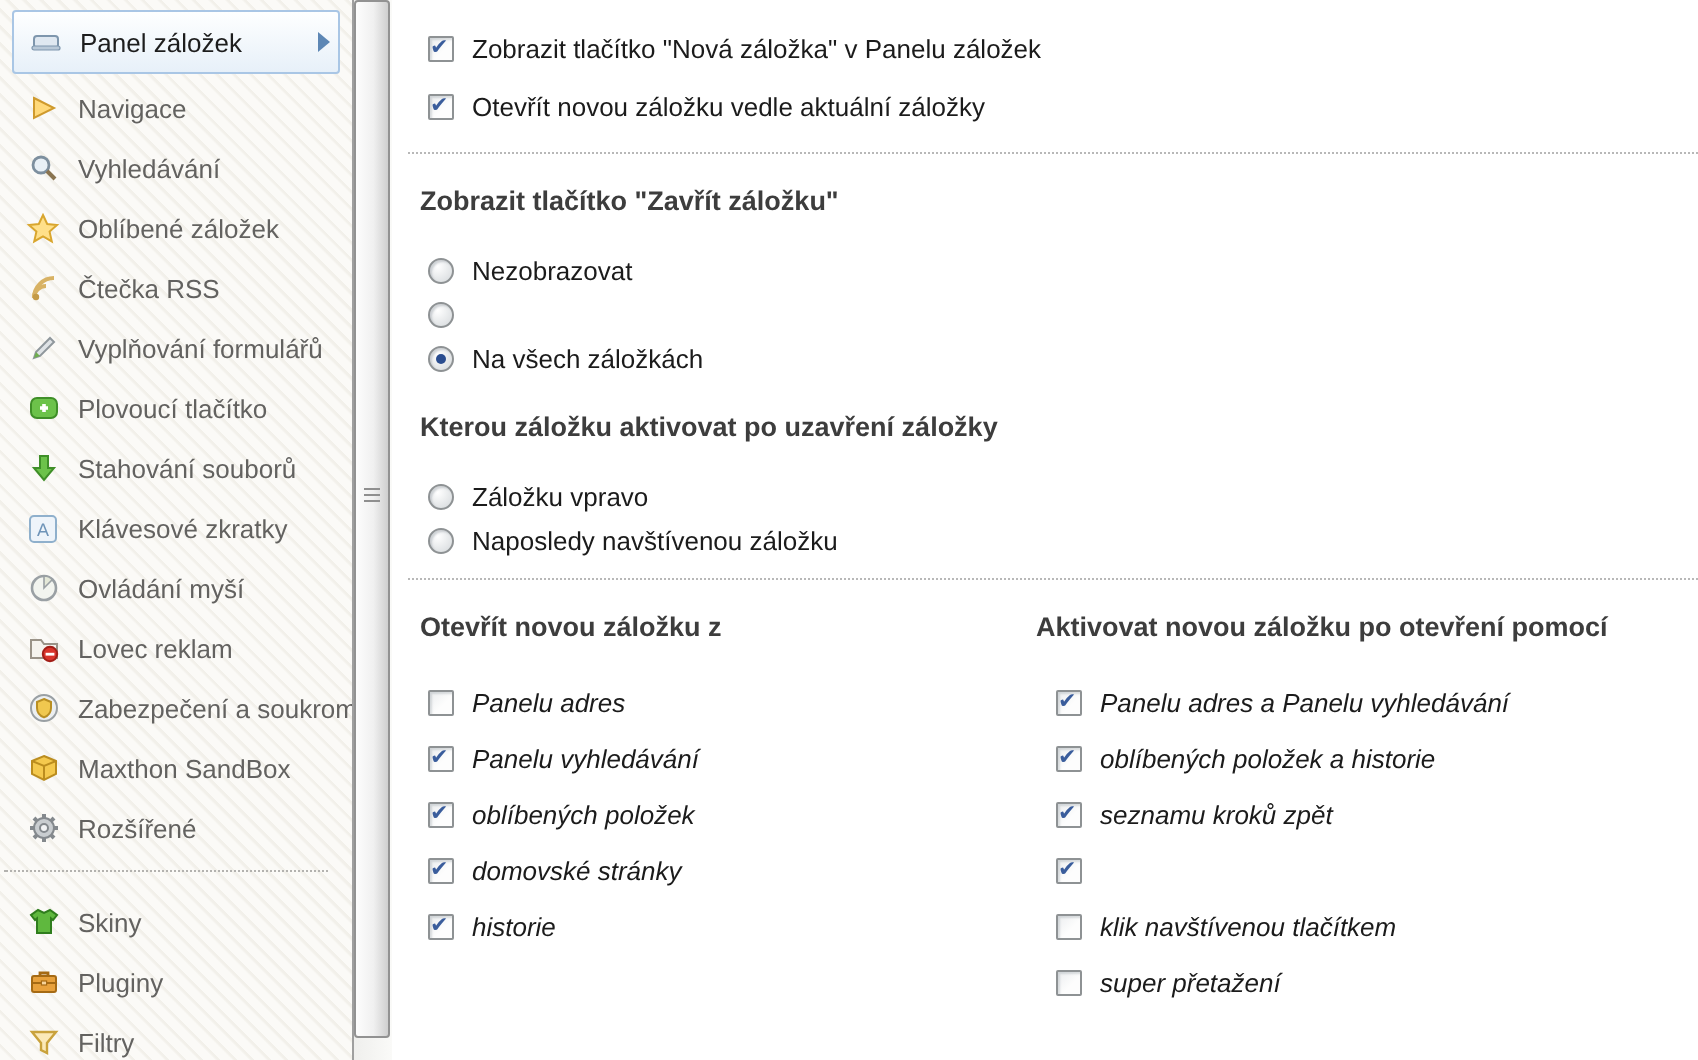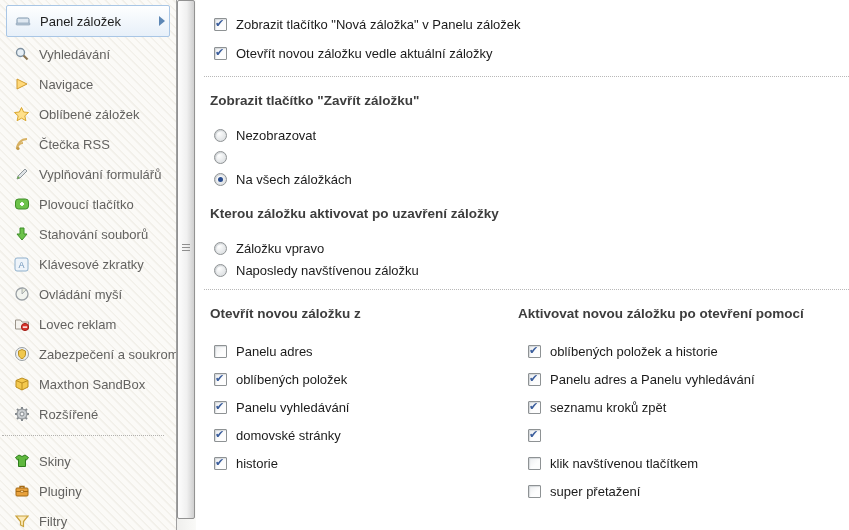--- a/index.html
+++ b/index.html
@@ -96,21 +96,21 @@
 
   .radio-group .radio-row { height:22px; }
   .radio-group { margin-bottom:0; }
 
   
   .columns { display:flex;justify-content:flex-end; }
   .col-left { width:308px; flex:0 0 308px; }
   .col-right { flex:1 1 auto; }
   .col-right .group-heading { margin-left:0; }
   .col-rows { margin-top:12px; }
-  .col-rows .check-row { height:28px; }
+  .col-rows .check-row { height:28px;font-style:italic; }
   .col-right .check-row { padding-left:10px; }
 
   .lbl-text { white-space:nowrap; }
 </style>
 </head>
 <body>
 
 <div class="sidebar">
 
   <div class="side-item" data-selected="true">
@@ -120,35 +120,35 @@
           <rect x="1" y="10" width="14" height="2" rx="1" fill="#b9c9d8" stroke="#7e96ad" stroke-width="0.6"></rect>
         </svg>
     </span>
     <span class="lbl">Panel záložek</span>
     <span class="sel-arrow"></span>
   </div>
 
   <div class="side-item" data-selected="false">
     <span class="icon">
       <svg width="16" height="16" viewBox="0 0 16 16">
+          <path d="M3 3 L13 8 L3 13 Z" fill="#ffd97a" stroke="#cf9a2d"></path>
+        </svg>
+    </span>
+    <span class="lbl">Navigace</span>
+
+  </div>
+
+  <div class="side-item" data-selected="false">
+    <span class="icon">
+      <svg width="16" height="16" viewBox="0 0 16 16">
           <circle cx="6.5" cy="6.5" r="4" fill="#e8f0f6" stroke="#7d8f9e" stroke-width="1.4"></circle>
           <line x1="9.5" y1="9.5" x2="13.5" y2="13.5" stroke="#8a7450" stroke-width="2"></line>
         </svg>
     </span>
     <span class="lbl">Vyhledávání</span>
-
-  </div>
-
-  <div class="side-item" data-selected="false">
-    <span class="icon">
-      <svg width="16" height="16" viewBox="0 0 16 16">
-          <path d="M3 3 L13 8 L3 13 Z" fill="#ffd97a" stroke="#cf9a2d"></path>
-        </svg>
-    </span>
-    <span class="lbl">Navigace</span>
 
   </div>
 
   <div class="side-item" data-selected="false">
     <span class="icon">
       <svg width="17" height="17" viewBox="0 0 17 17">
           <path d="M8.5 1.5 L10.6 6 L15.5 6.5 L11.8 9.8 L12.9 14.7 L8.5 12.2 L4.1 14.7 L5.2 9.8 L1.5 6.5 L6.4 6 Z" fill="#ffe08a" stroke="#d9a62e"></path>
         </svg>
     </span>
     <span class="lbl">Oblíbené záložek</span>
@@ -364,50 +364,50 @@
 
     <div class="col-left">
       <h2 class="group-heading">Otevřít novou záložku z</h2>
       <div class="col-rows">
         <div class="check-row" data-checked="false">
           <span class="checkbox"></span>
           <span class="lbl-text">Panelu adres</span>
         </div>
         <div class="check-row" data-checked="true">
           <span class="checkbox"></span>
+          <span class="lbl-text">Panelu vyhledávání</span>
+        </div>
+        <div class="check-row" data-checked="true">
+          <span class="checkbox"></span>
           <span class="lbl-text">oblíbených položek</span>
-        </div>
-        <div class="check-row" data-checked="true">
-          <span class="checkbox"></span>
-          <span class="lbl-text">Panelu vyhledávání</span>
         </div>
         <div class="check-row" data-checked="true">
           <span class="checkbox"></span>
           <span class="lbl-text">domovské stránky</span>
         </div>
         <div class="check-row" data-checked="true">
           <span class="checkbox"></span>
           <span class="lbl-text">historie</span>
         </div>
       </div>
     </div>
 
     <div class="col-right">
       <h2 class="group-heading">Aktivovat novou záložku po otevření pomocí</h2>
       <div class="col-rows">
         <div class="check-row" data-checked="true">
           <span class="checkbox"></span>
+          <span class="lbl-text">Panelu adres a Panelu vyhledávání</span>
+        </div>
+        <div class="check-row" data-checked="true">
+          <span class="checkbox"></span>
           <span class="lbl-text">oblíbených položek a historie</span>
         </div>
         <div class="check-row" data-checked="true">
           <span class="checkbox"></span>
-          <span class="lbl-text">Panelu adres a Panelu vyhledávání</span>
-        </div>
-        <div class="check-row" data-checked="true">
-          <span class="checkbox"></span>
           <span class="lbl-text">seznamu kroků zpět</span>
         </div>
         <div class="check-row" data-checked="true">
           <span class="checkbox"></span>
         </div>
         <div class="check-row" data-checked="false">
           <span class="checkbox"></span>
           <span class="lbl-text">klik navštívenou tlačítkem</span>
         </div>
         <div class="check-row" data-checked="false">

